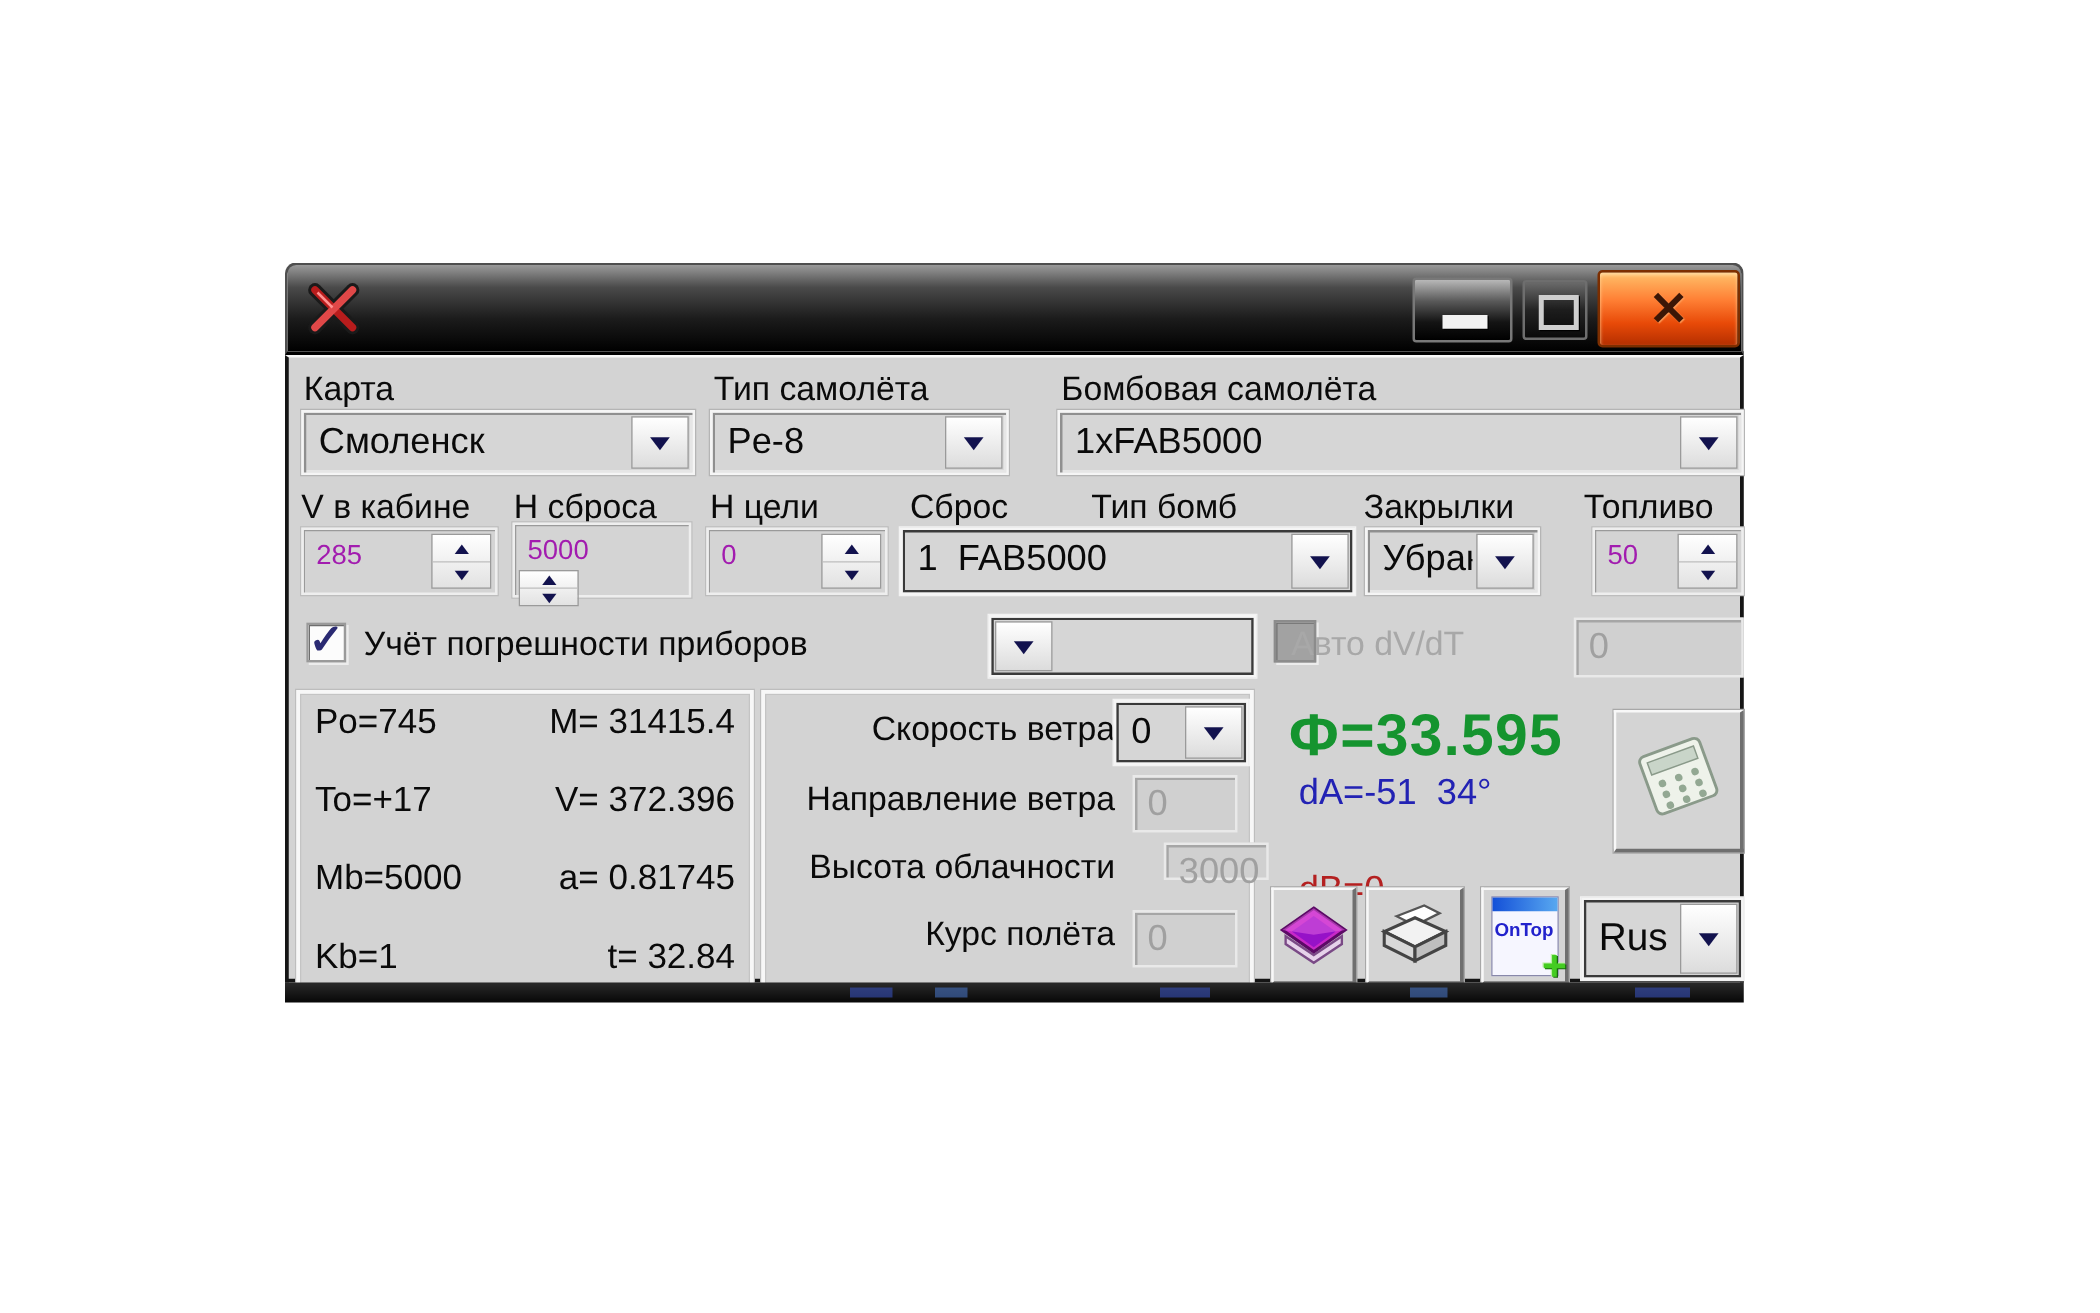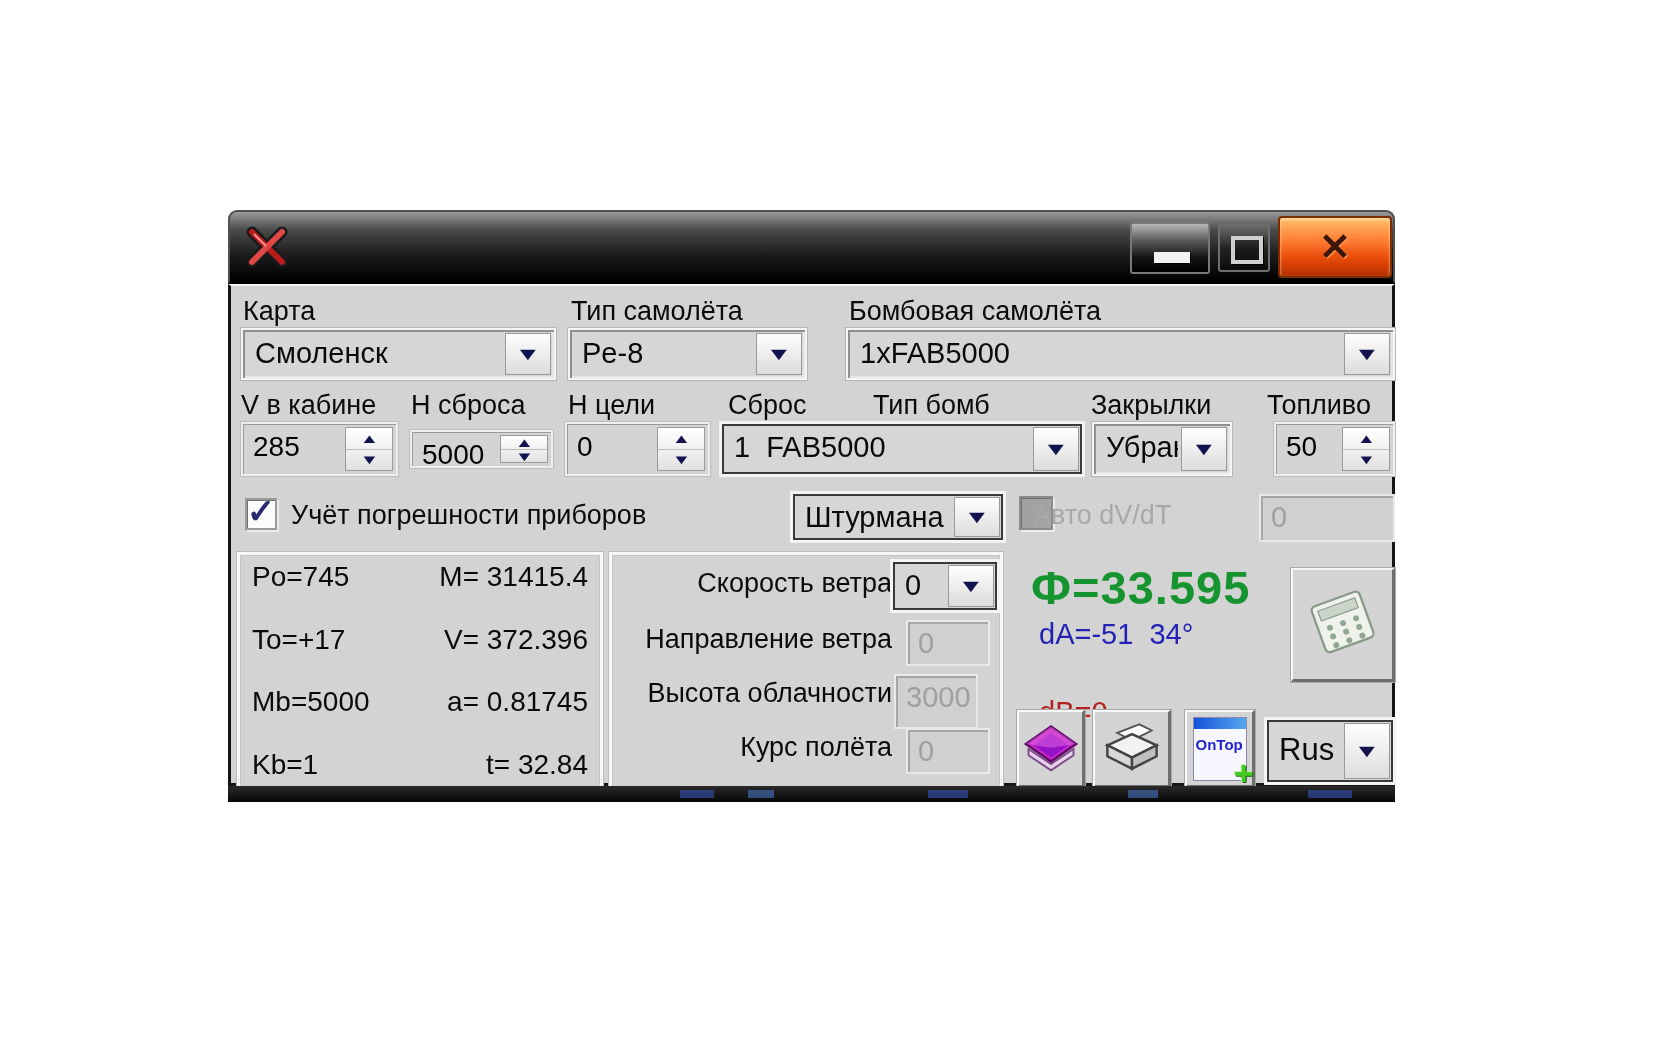--- a/index.html
+++ b/index.html
@@ -75,21 +75,21 @@
     width:44px;margin:3px;background:linear-gradient(#ffffff,#dcdcdc);
     border:1px solid #9a9a9a;
     display:flex;align-items:center;justify-content:center;
   }
   .arr{font-style:normal;color:#12124e;font-size:18px;transform:scaleX(1.5);line-height:1;}
   
   .spinner{
     position:absolute;display:flex;box-sizing:border-box;
     border:2px solid #eeeeee;box-shadow:inset 1px 1px 0 #9a9a9a,0 0 0 1px #bdbdbd;background:#d4d4d4;
   }
-  .spinner .val{flex:1;font-size:28px;color:#000000;padding:7px 0 0 10px;white-space:pre;}
+  .spinner .val{flex:1;font-size:22px;color:#a21caf;padding:7px 0 0 10px;white-space:pre;}
   .spin-btns{
     width:46px;margin:3px;display:flex;flex-direction:column;
     background:linear-gradient(#ffffff,#e2e2e2);border:1px solid #9a9a9a;
   }
   .sb{flex:1;display:flex;align-items:center;justify-content:center;color:#12124e;font-size:13px;}
   .sb.up{border-bottom:1px solid #bdbdbd;}
   .sb .arr{font-size:13px;}
   
   .checkbox{
     position:absolute;width:32px;height:32px;background:#fcfcfc;box-sizing:border-box;
@@ -198,21 +198,21 @@
       <span class="val">285</span>
       <span class="spin-btns">
         <span class="sb up">
             <i class="arr">▲</i>
           </span>
         <span class="sb down">
             <i class="arr">▼</i>
           </span>
       </span>
     </div>
-    <div class="spinner" style="left:179px;top:144px;width:143px;height:38px;">
+    <div class="spinner" style="left:179px;top:132px;width:143px;height:60px;flex-direction:column;">
       <span class="val">5000</span>
       <span class="spin-btns">
         <span class="sb up">
             <i class="arr">▲</i>
           </span>
         <span class="sb down">
             <i class="arr">▼</i>
           </span>
       </span>
     </div>
@@ -250,21 +250,20 @@
           </span>
       </span>
     </div>
 
     <div class="checkbox" style="left:14px;top:212px;">
       <span class="check">✓</span>
     </div>
     <div class="lbl" style="left:60px;top:214px;">Учёт погрешности приборов</div>
 
     <div class="combo dark" style="left:560px;top:206px;width:214px;height:50px;">
-      <span class="val">Штурмана</span>
       <span class="arrow-btn">
           <i class="arr">▼</i>
         </span>
     </div>
 
     <div class="checkbox disabled" style="left:788px;top:210px;width:34px;height:34px;"></div>
     <div class="lbl disabled" style="left:802px;top:214px;">Авто dV/dT</div>
     <div class="tfield" style="left:1028px;top:208px;width:136px;height:48px;">0</div>
 
     <div class="panel" style="left:6px;top:266px;width:366px;height:238px;">
@@ -292,21 +291,21 @@
     <div class="wlbl" style="right:500px;top:282px;">Скорость ветра</div>
     <div class="combo dark" style="left:660px;top:274px;width:108px;height:52px;">
       <span class="val">0</span>
       <span class="arrow-btn">
           <i class="arr">▼</i>
         </span>
     </div>
     <div class="wlbl" style="right:500px;top:338px;">Направление ветра</div>
     <div class="tfield" style="left:675px;top:334px;width:84px;height:46px;">0</div>
     <div class="wlbl" style="right:500px;top:392px;">Высота облачности</div>
-    <div class="tfield" style="left:663px;top:388px;width:84px;height:55px;">3000</div>
+    <div class="tfield" style="left:700px;top:388px;width:84px;height:30px;">3000</div>
     <div class="wlbl" style="right:500px;top:446px;">Курс полёта</div>
     <div class="tfield" style="left:675px;top:442px;width:84px;height:46px;">0</div>
 
     <div class="out-phi" style="left:800px;top:274px;">Ф=33.595</div>
     <div class="out-da" style="left:808px;top:332px;">dA=-51  34°</div>
     <div class="out-db" style="left:808px;top:370px;">dB=0</div>
 
     <div class="pushbtn" style="left:1060px;top:282px;width:104px;height:114px;">
       <span>
         <svg viewBox="0 0 72 64" width="84" height="74">

